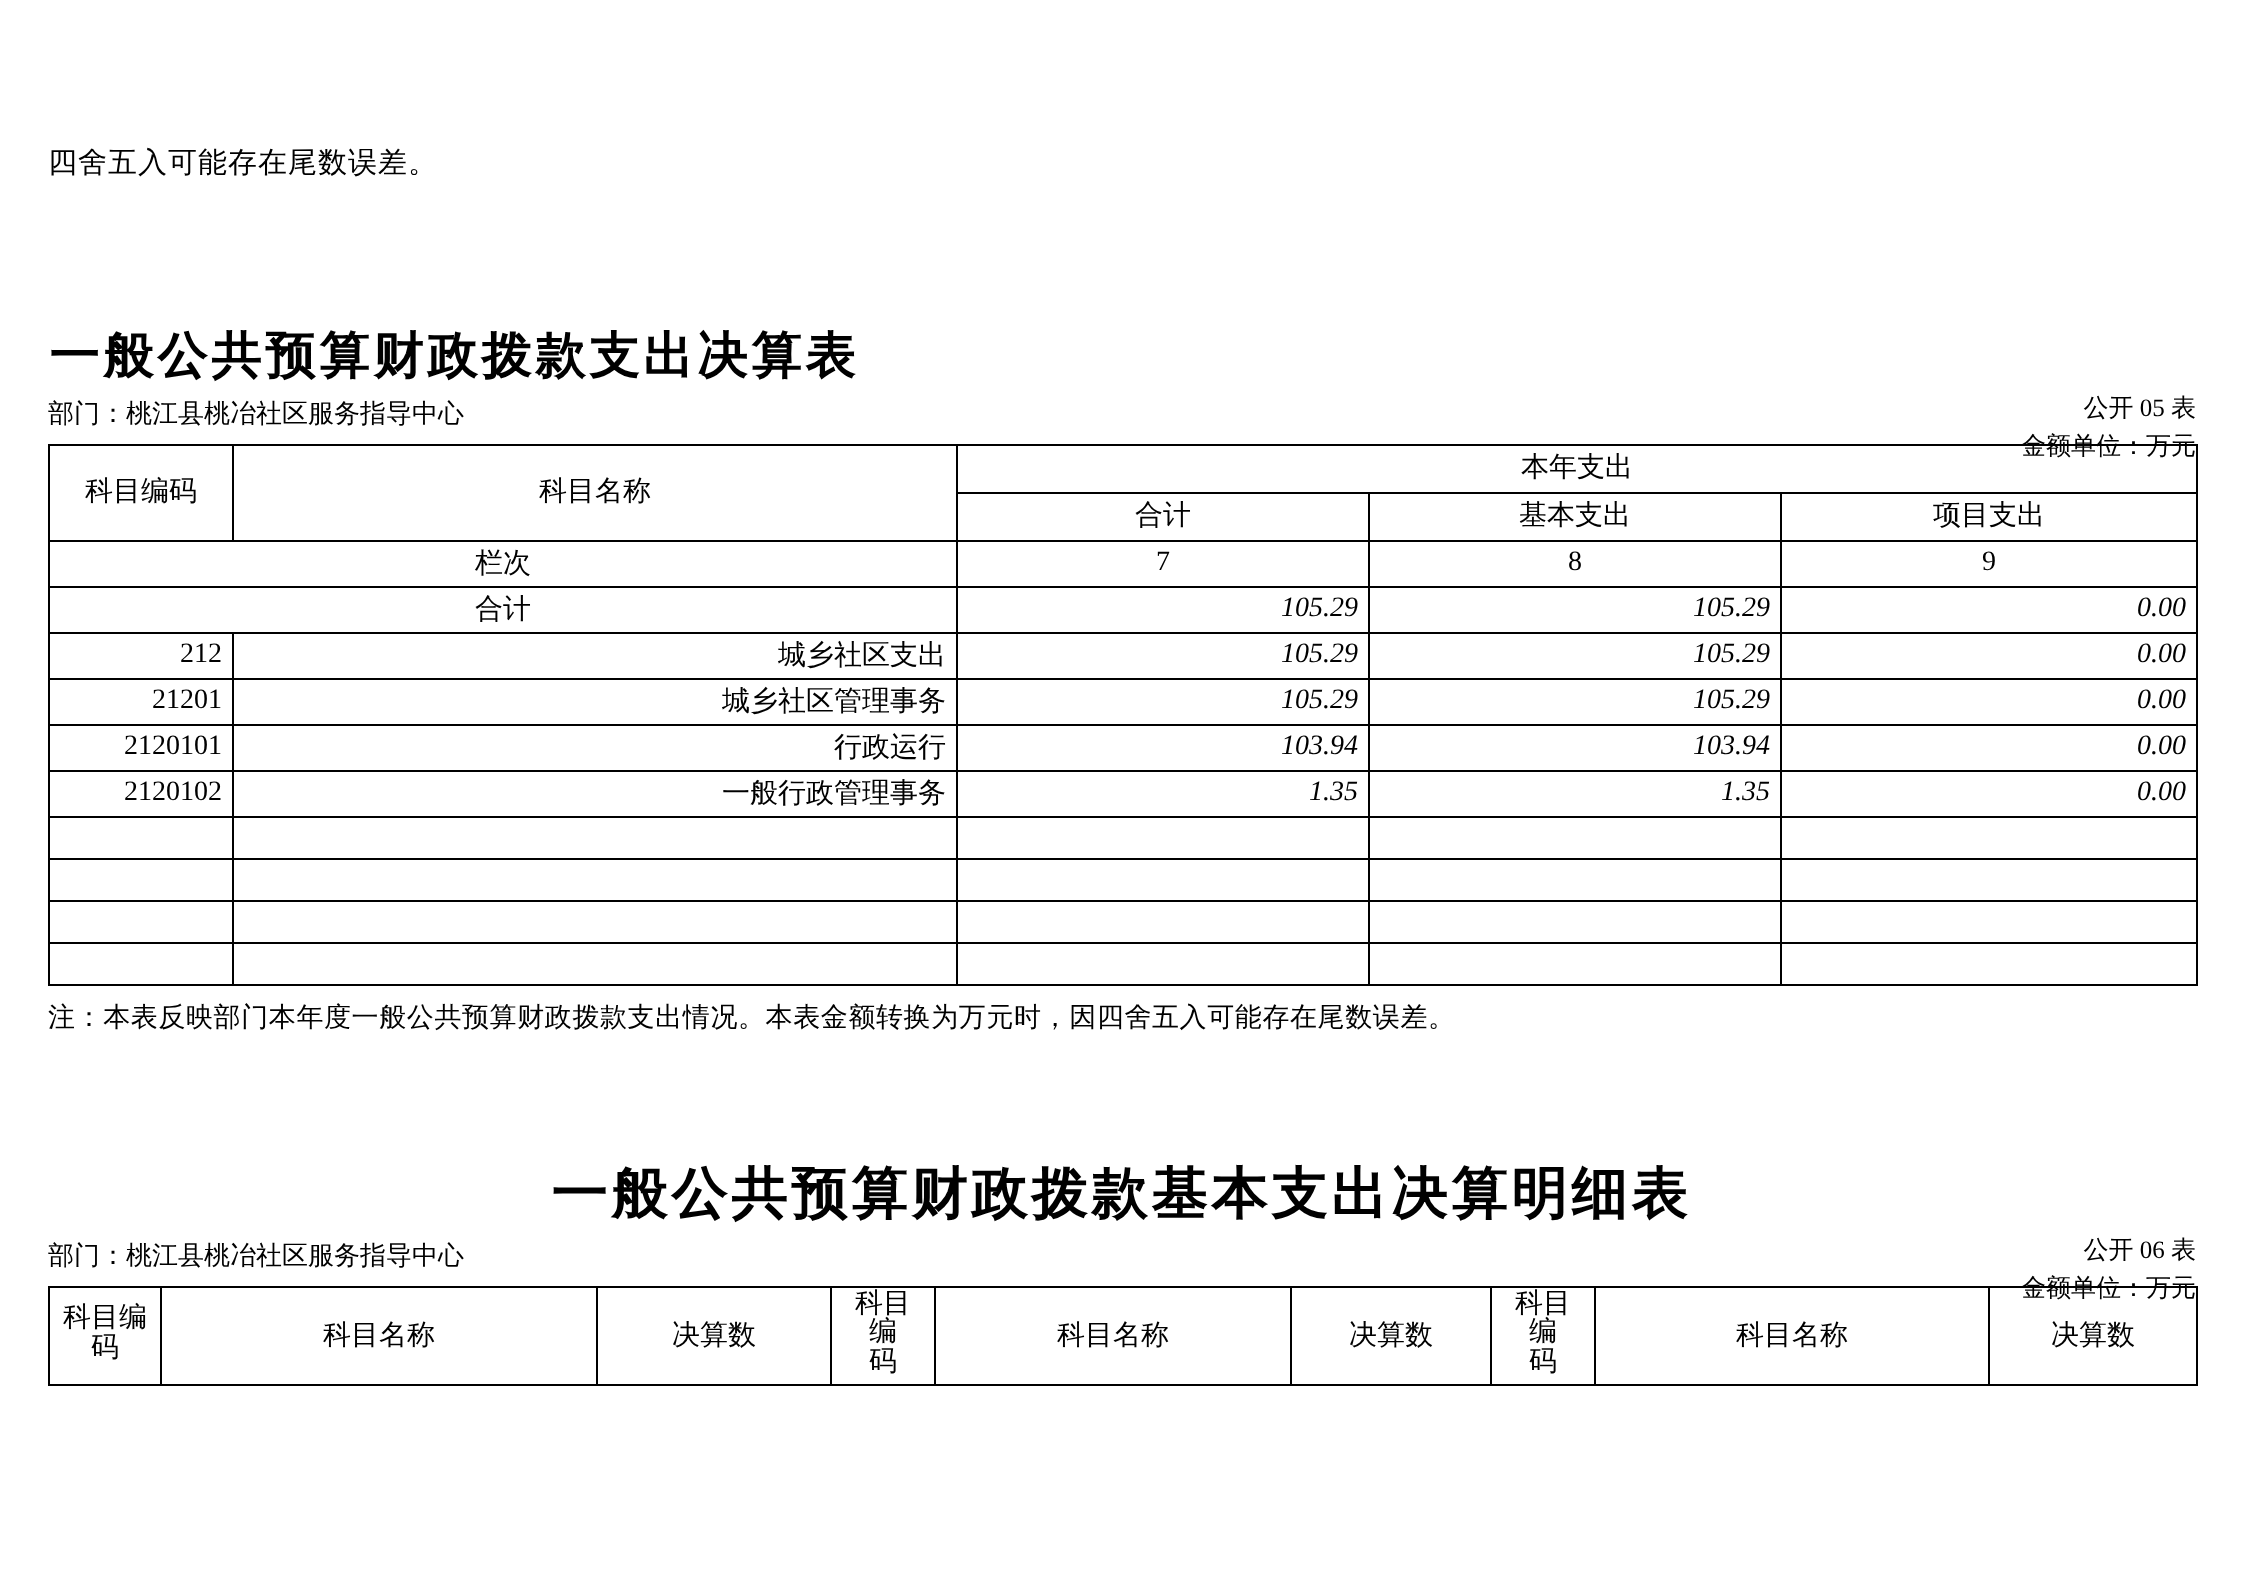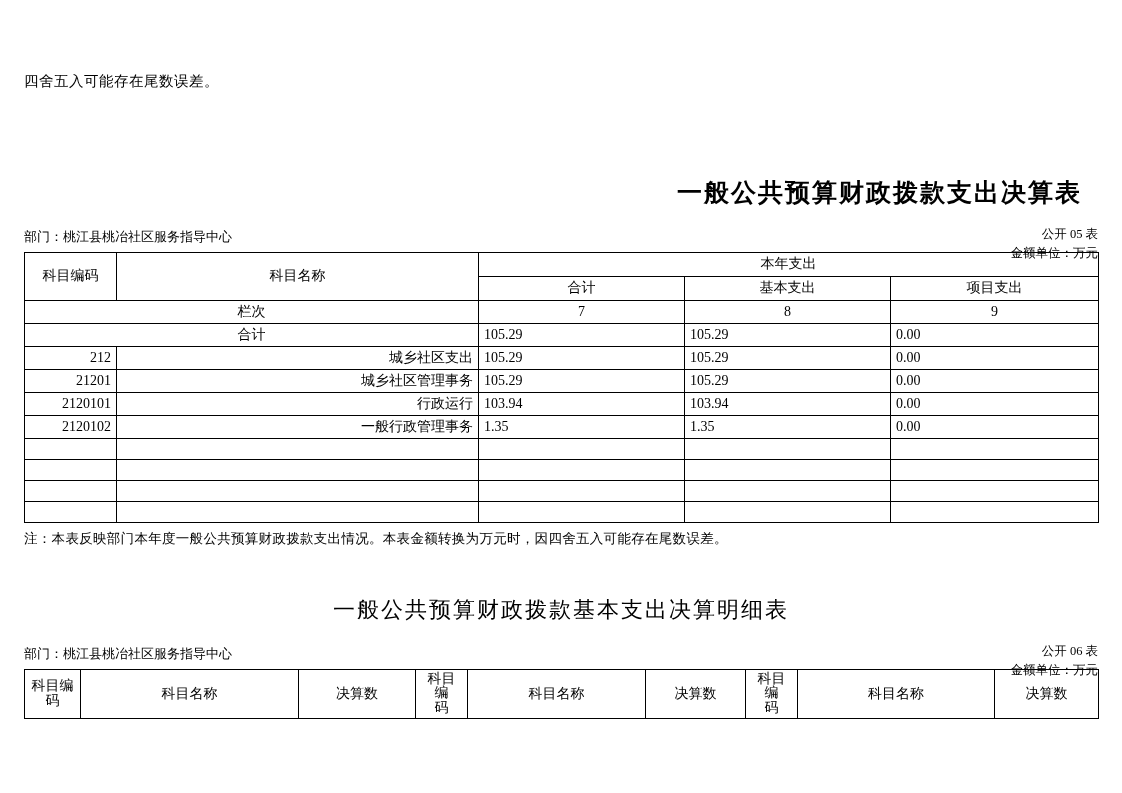--- a/index.html
+++ b/index.html
@@ -31,25 +31,25 @@
   }
 
   
   .sec1 {
     position: absolute;
     left: 24px;
     top: 160px;
     width: 1074px;
   }
   .doc-title {
-    text-align: right;
+    text-align: left;
     font-size: 25px;
     font-weight: bold;
     letter-spacing: 2px;
-    margin: 16px;
+    margin: 1px;
     padding: 0;
   }
   .meta-right {
     text-align: right;
     font-size: 12.5px;
     line-height: 1.55;
     margin-top: 0;
   }
   .meta-left {
     font-size: 13px;
@@ -67,43 +67,43 @@
     font-weight: normal;
     font-size: 14px;
     padding: 2px 5px;
     height: 20px;
     box-sizing: border-box;
     vertical-align: middle;
   }
   .c { text-align: center; }
   .l { text-align: right; }
   .b { font-weight: bold; }
-  td.num { padding-right: 8px; font-size: 14px; }
+  td.num { text-align: right; padding-right: 8px; font-size: 14px; font-style: italic; }
   tr.tall td { height: 24px; }
   tr.empty td { height: 21px; }
 
   .foot-note {
     font-size: 13.5px;
     margin-top: 7px;
     letter-spacing: 0.3px;
   }
 
   
   .sec2 {
     position: absolute;
     left: 24px;
     top: 578px;
     width: 1074px;
   }
   .doc-title2 {
     text-align: center;
-    font-size: 22px;
-    font-weight: normal;
+    font-size: 28px;
+    font-weight: bold;
     letter-spacing: 2px;
-    margin: 17px;
+    margin: 0;
   }
   .two-line-head {
     line-height: 1.05;
   }
 </style>
 </head>
 <body>
 
 <div class="page">
 

